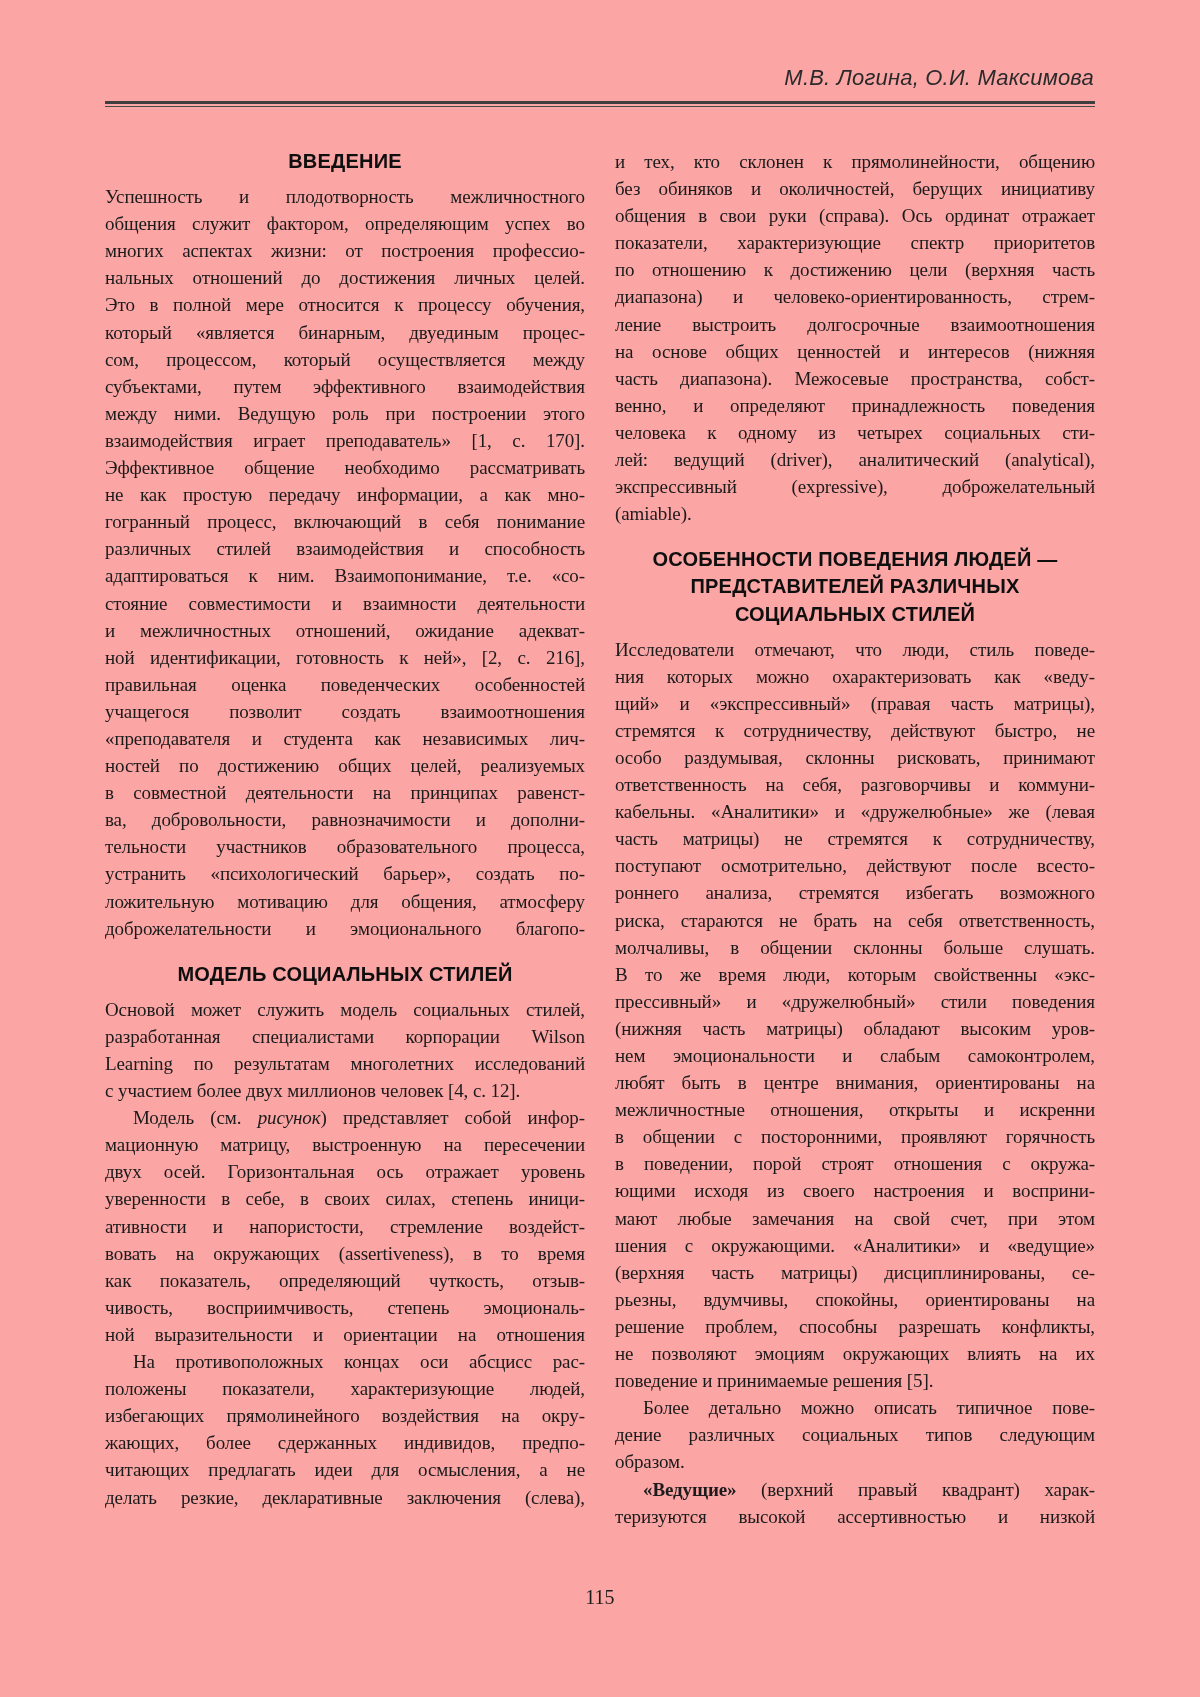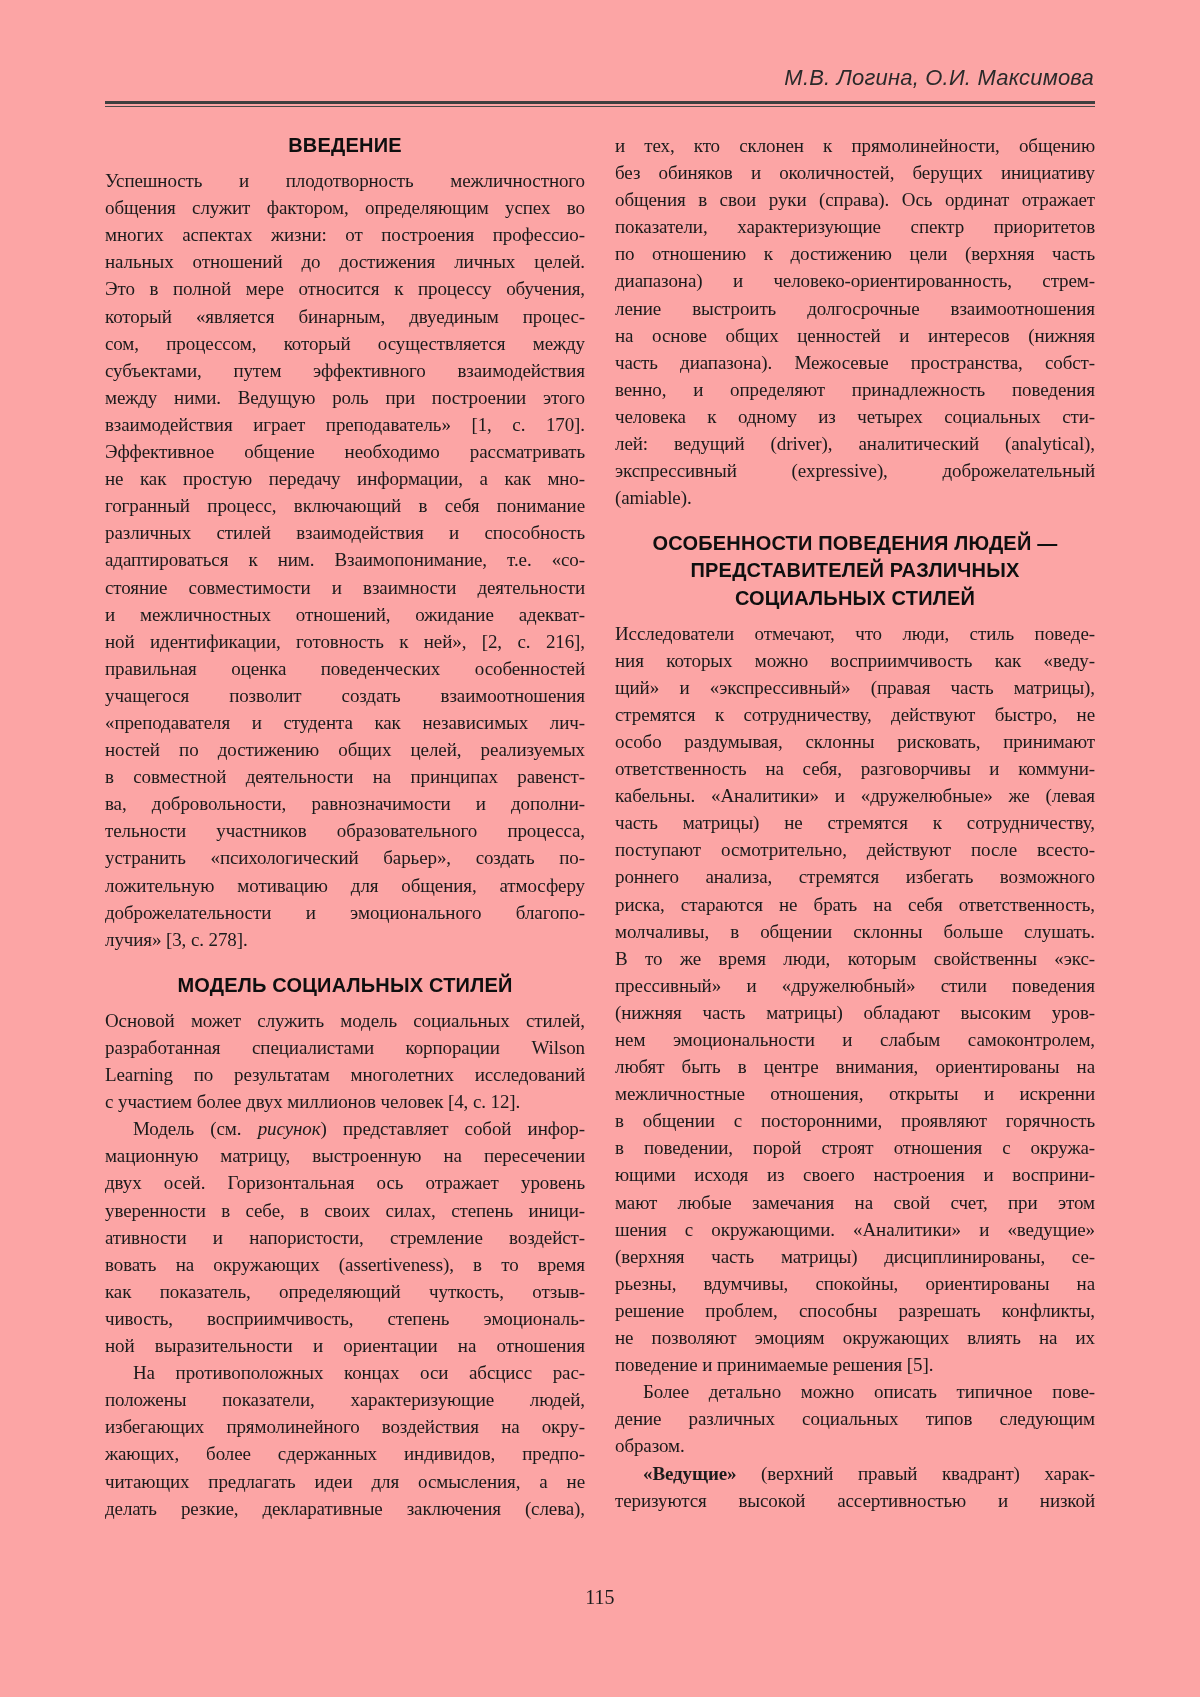--- a/index.html
+++ b/index.html
@@ -24,21 +24,21 @@
   }
   .header-rule{
     position:absolute;
     top:101px;left:105px;
     width:990px;height:2px;
     border-top:3px solid #3f3f3f;
     border-bottom:1px solid #4a4a4a;
   }
   .columns{
     position:absolute;
-    top:132px;left:105px;
+    top:148px;left:105px;
     width:990px;
     display:flex;
     gap:30px;
   }
   .column{width:480px;flex:0 0 480px;}
   .line{
     height:27.1px;
     line-height:27.1px;
     font-size:19px;
     letter-spacing:-0.1px;
@@ -104,21 +104,20 @@
           <div class="line">правильная оценка поведенческих особенностей</div>
           <div class="line">учащегося позволит создать взаимоотношения</div>
           <div class="line">«преподавателя и студента как независимых лич-</div>
           <div class="line">ностей по достижению общих целей, реализуемых</div>
           <div class="line">в совместной деятельности на принципах равенст-</div>
           <div class="line">ва, добровольности, равнозначимости и дополни-</div>
           <div class="line">тельности участников образовательного процесса,</div>
           <div class="line">устранить «психологический барьер», создать по-</div>
           <div class="line">ложительную мотивацию для общения, атмосферу</div>
           <div class="line">доброжелательности и эмоционального благопо-</div>
-          <div class="line para-end">лучия» [3, с. 278].</div>
         </div>
         <div class="heading-block spaced">
           <div class="heading-line">МОДЕЛЬ СОЦИАЛЬНЫХ СТИЛЕЙ</div>
         </div>
         <div class="paragraph">
           <div class="line">Основой может служить модель социальных стилей,</div>
           <div class="line">разработанная специалистами корпорации Wilson</div>
           <div class="line">Learning по результатам многолетних исследований</div>
           <div class="line para-end">с участием более двух миллионов человек [4, с. 12].</div>
         </div>
@@ -159,21 +158,21 @@
           <div class="line">экспрессивный (expressive), доброжелательный</div>
           <div class="line para-end">(amiable).</div>
         </div>
         <div class="heading-block spaced">
           <div class="heading-line">ОСОБЕННОСТИ ПОВЕДЕНИЯ ЛЮДЕЙ —</div>
           <div class="heading-line">ПРЕДСТАВИТЕЛЕЙ РАЗЛИЧНЫХ</div>
           <div class="heading-line">СОЦИАЛЬНЫХ СТИЛЕЙ</div>
         </div>
         <div class="paragraph">
           <div class="line">Исследователи отмечают, что люди, стиль поведе-</div>
-          <div class="line">ния которых можно восприимчивость как «веду-</div>
+          <div class="line">ния которых можно охарактеризовать как «веду-</div>
           <div class="line">щий» и «экспрессивный» (правая часть матрицы),</div>
           <div class="line">стремятся к сотрудничеству, действуют быстро, не</div>
           <div class="line">особо раздумывая, склонны рисковать, принимают</div>
           <div class="line">ответственность на себя, разговорчивы и коммуни-</div>
           <div class="line">кабельны. «Аналитики» и «дружелюбные» же (левая</div>
           <div class="line">часть матрицы) не стремятся к сотрудничеству,</div>
           <div class="line">поступают осмотрительно, действуют после всесто-</div>
           <div class="line">роннего анализа, стремятся избегать возможного</div>
           <div class="line">риска, стараются не брать на себя ответственность,</div>
           <div class="line">молчаливы, в общении склонны больше слушать.</div>

